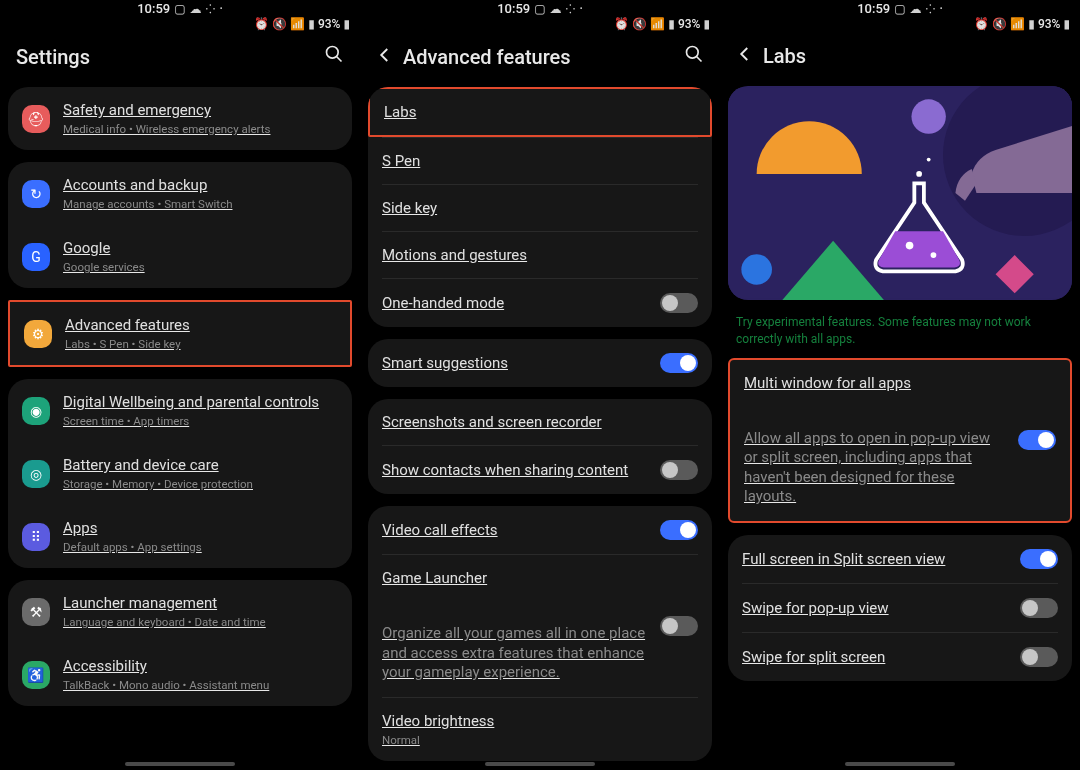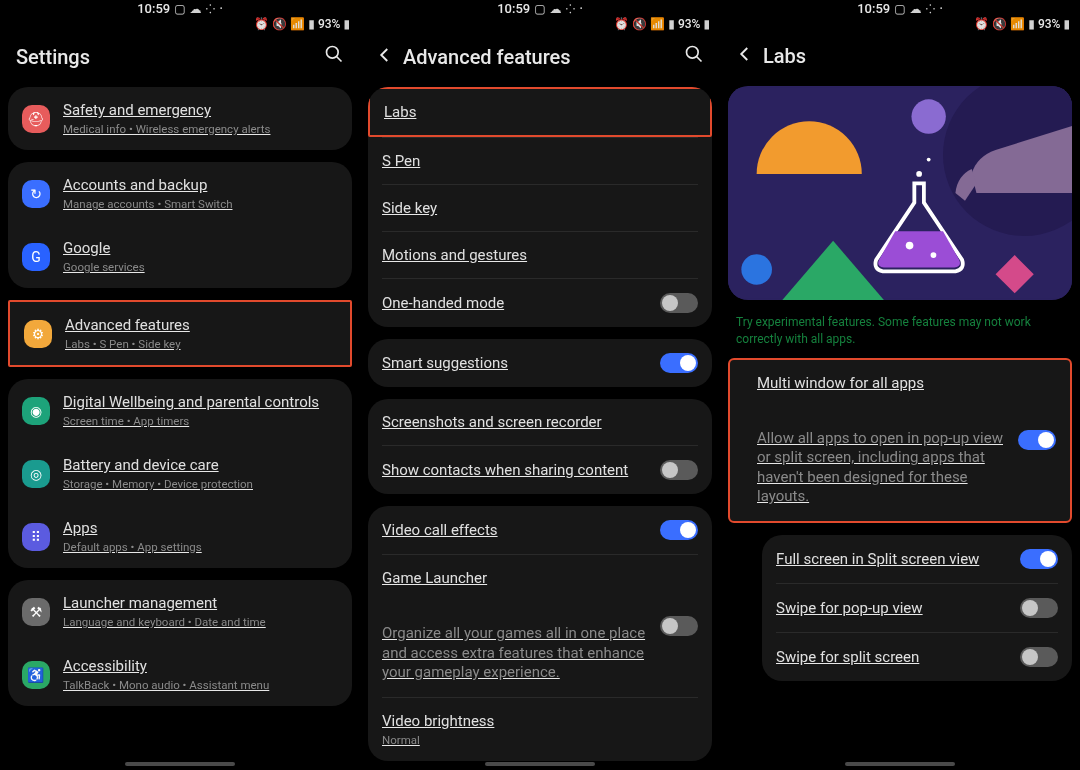--- a/index.html
+++ b/index.html
@@ -391,30 +391,30 @@
       <circle cx="190" cy="165" r="4" fill="#fff"></circle>
       <circle cx="215" cy="175" r="3" fill="#fff"></circle>
       <circle cx="200" cy="90" r="3" fill="#fff"></circle>
       <circle cx="210" cy="75" r="2" fill="#fff"></circle>
 
       <polygon points="300,175 320,195 300,215 280,195" fill="#d44a8a"></polygon>
     </svg>
   </div>
   <div class="desc-text">Try experimental features. Some features may not work correctly with all apps.</div>
   <div class="scroll" style="padding-top:0">
-    <div class="card highlight" style="border-radius:6px;padding-left:13px;">
+    <div class="card highlight" style="border-radius:6px;">
       <div class="row">
         <div class="textcol">
           <div class="row-title">Multi window for all apps</div>
           <div class="row-sub small">Allow all apps to open in pop-up view or split screen, including apps that haven't been designed for these layouts.</div>
         </div>
         <div class="toggle on"></div>
       </div>
     </div>
-    <div class="card" style="margin-top:8px;margin-left:34px;">
+    <div class="card" style="margin-top:8px;">
       <div class="row">
         <div class="textcol">
             <div class="row-title">Full screen in Split screen view</div>
           </div>
         <div class="toggle on"></div>
       </div>
       <div class="divider"></div>
       <div class="row">
         <div class="textcol">
             <div class="row-title">Swipe for pop-up view</div>

